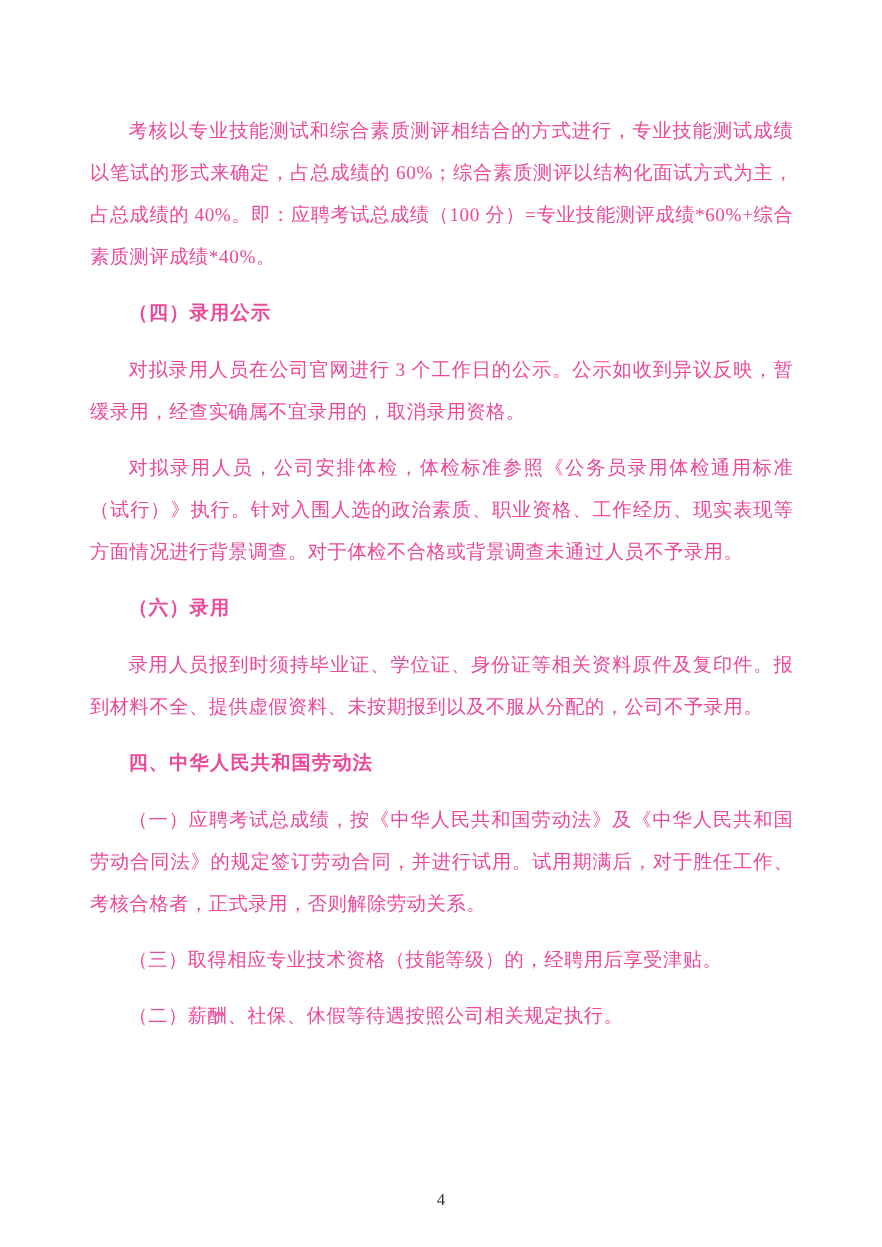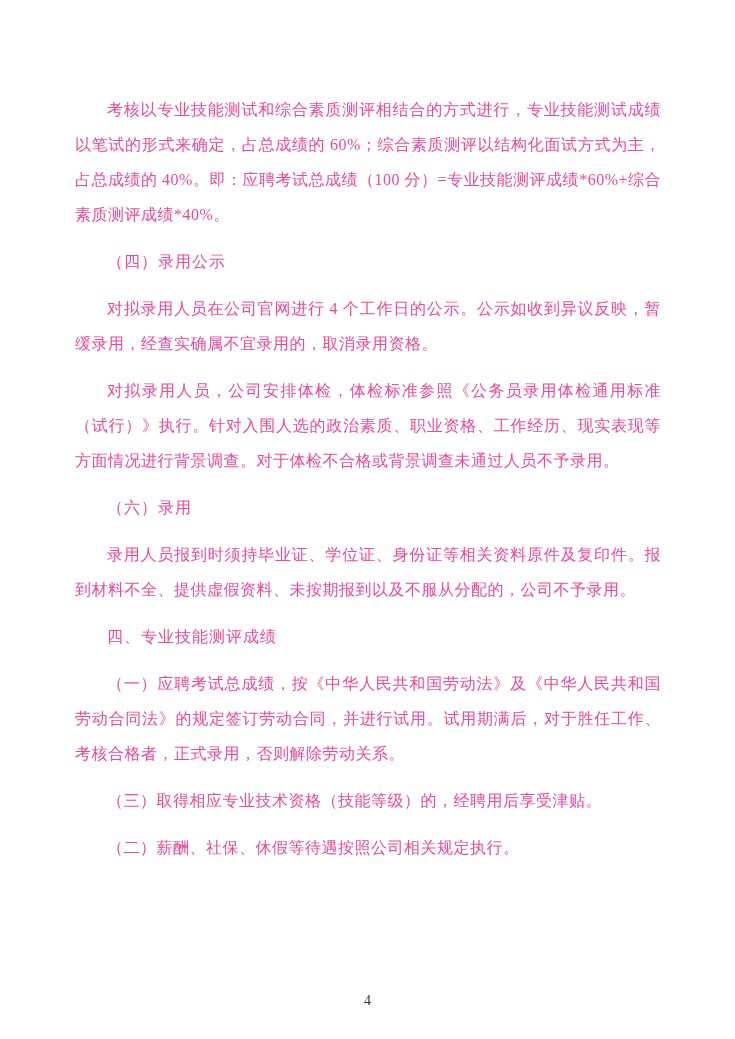--- a/index.html
+++ b/index.html
@@ -27,21 +27,21 @@
     font-size: 16px;
     line-height: 35px;
     color: #ec4899;
     text-align: justify;
     text-justify: inter-character;
     text-indent: 2em;
     letter-spacing: 0.5px;
   }
   .content p.heading {
     font-family: "Liberation Sans", "DejaVu Sans", sans-serif;
-    font-weight: normal;
+    font-weight: bold;
     letter-spacing: 1px;
   }
   .content p.body-text {
     font-family: "Liberation Serif", "DejaVu Serif", serif;
   }
   .footer {
     position: absolute;
     left: 0;
     right: 0;
     bottom: 30px;
@@ -53,25 +53,25 @@
     color: #333333;
   }
 </style>
 </head>
 <body>
 
 <div class="page">
   <div class="content">
     <p class="body-text">考核以专业技能测试和综合素质测评相结合的方式进行，专业技能测试成绩以笔试的形式来确定，占总成绩的 60%；综合素质测评以结构化面试方式为主，占总成绩的 40%。即：应聘考试总成绩（100 分）=专业技能测评成绩*60%+综合素质测评成绩*40%。</p>
     <p class="heading">（四）录用公示</p>
-    <p class="body-text">对拟录用人员在公司官网进行 4 个工作日的公示。公示如收到异议反映，暂缓录用，经查实确属不宜录用的，取消录用资格。</p>
+    <p class="body-text">对拟录用人员在公司官网进行 3 个工作日的公示。公示如收到异议反映，暂缓录用，经查实确属不宜录用的，取消录用资格。</p>
     <p class="body-text">对拟录用人员，公司安排体检，体检标准参照《公务员录用体检通用标准（试行）》执行。针对入围人选的政治素质、职业资格、工作经历、现实表现等方面情况进行背景调查。对于体检不合格或背景调查未通过人员不予录用。</p>
     <p class="heading">（六）录用</p>
     <p class="body-text">录用人员报到时须持毕业证、学位证、身份证等相关资料原件及复印件。报到材料不全、提供虚假资料、未按期报到以及不服从分配的，公司不予录用。</p>
-    <p class="heading">四、专业技能测评成绩</p>
+    <p class="heading">四、中华人民共和国劳动法</p>
     <p class="body-text">（一）应聘考试总成绩，按《中华人民共和国劳动法》及《中华人民共和国劳动合同法》的规定签订劳动合同，并进行试用。试用期满后，对于胜任工作、考核合格者，正式录用，否则解除劳动关系。</p>
     <p class="body-text">（三）取得相应专业技术资格（技能等级）的，经聘用后享受津贴。</p>
     <p class="body-text">（二）薪酬、社保、休假等待遇按照公司相关规定执行。</p>
   </div>
   <div class="footer">
     <span class="page-number">4</span>
   </div>
 </div>
 
 </body></html>

